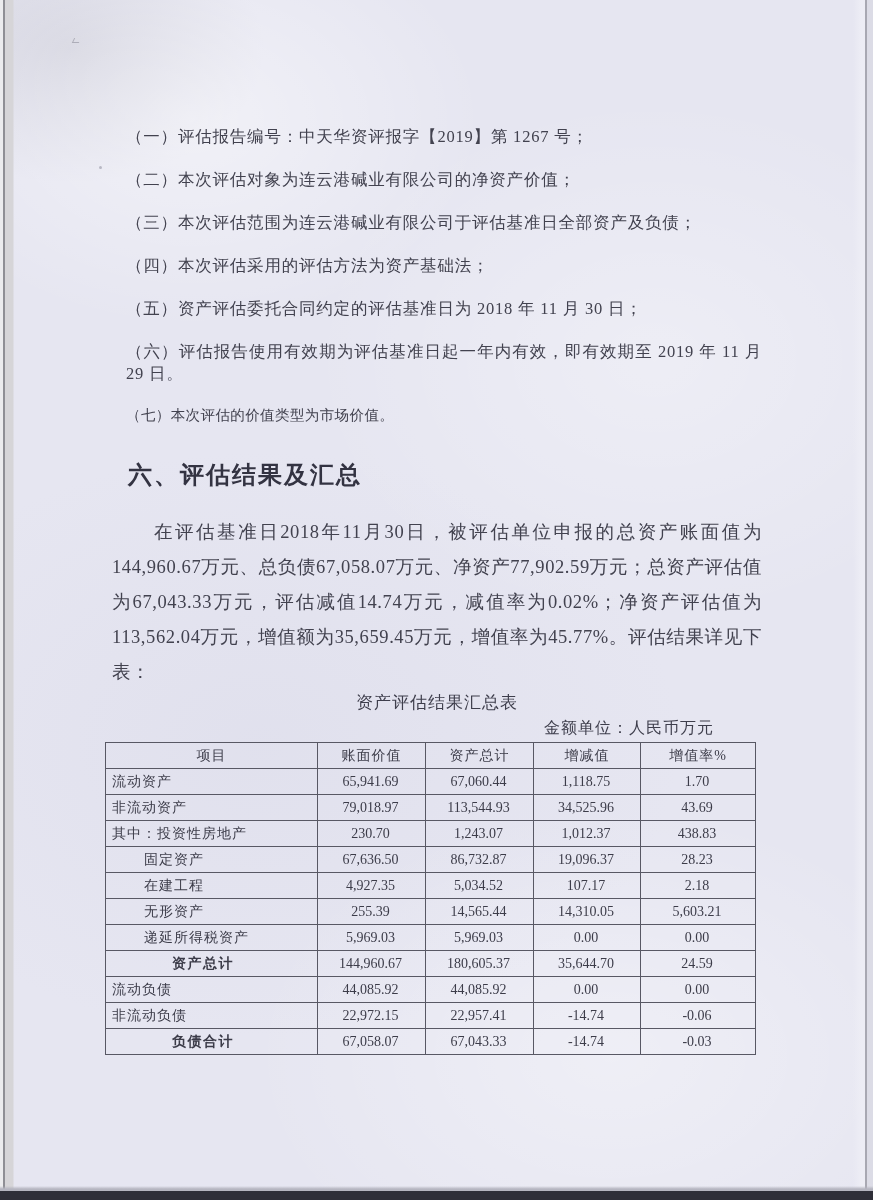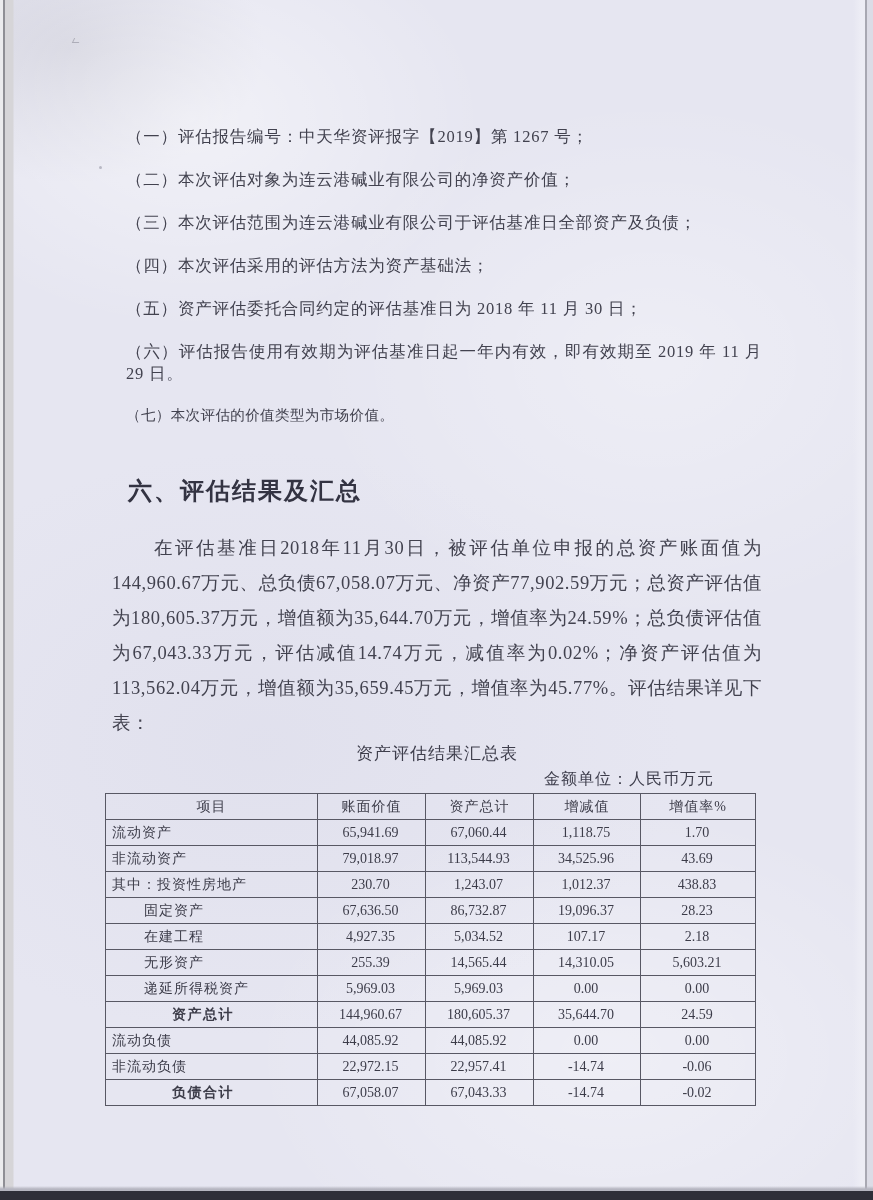--- a/index.html
+++ b/index.html
@@ -40,21 +40,21 @@
     position:absolute;left:112px;top:0;width:650px;
     padding-top:126px;
   }
   .item{
     font-size:16.5px;line-height:22px;letter-spacing:0.8px;
     margin:0 0 21px;padding-left:14px;text-align:justify;
   }
   .item.small{font-size:14.5px;line-height:19px;letter-spacing:0.4px;}
   .section-title{
     font-size:24px;font-weight:bold;letter-spacing:2px;color:#333342;
-    margin:50px 0 0;padding-left:16px;line-height:32px;
+    margin:34px 0 0;padding-left:16px;line-height:32px;
   }
   .para{margin-top:24px;}
   .pline{
     font-size:18.5px;line-height:35px;letter-spacing:0.6px;
     text-align:justify;text-align-last:justify;white-space:nowrap_off;
   }
   .pline.first{text-indent:42px;}
   .pline.last{text-align-last:left;}
   .table-title{
     font-size:17px;letter-spacing:1px;text-align:center;
@@ -98,21 +98,20 @@
     <p class="item">（四）本次评估采用的评估方法为资产基础法；</p>
     <p class="item">（五）资产评估委托合同约定的评估基准日为 2018 年 11 月 30 日；</p>
     <p class="item">（六）评估报告使用有效期为评估基准日起一年内有效，即有效期至 2019 年 11 月 29 日。</p>
     <p class="item small">（七）本次评估的价值类型为市场价值。</p>
 
     <h2 class="section-title">六、评估结果及汇总</h2>
 
     <div class="para">
       <div class="pline first">在评估基准日2018年11月30日，被评估单位申报的总资产账面值为</div>
       <div class="pline">144,960.67万元、总负债67,058.07万元、净资产77,902.59万元；总资产评估值</div>
-      <div class="pline">为180,605.37万元，增值额为35,644.70万元，增值率为24.59%；总负债评估值</div>
       <div class="pline">为67,043.33万元，评估减值14.74万元，减值率为0.02%；净资产评估值为</div>
       <div class="pline">113,562.04万元，增值额为35,659.45万元，增值率为45.77%。评估结果详见下</div>
       <div class="pline last">表：</div>
     </div>
 
     <div class="table-title">资产评估结果汇总表</div>
     <div class="unit-note">金额单位：人民币万元</div>
 
     <table class="sum">
       <colgroup>
@@ -200,19 +199,19 @@
           <td class="num">22,972.15</td>
           <td class="num">22,957.41</td>
           <td class="num">-14.74</td>
           <td class="num">-0.06</td>
         </tr>
         <tr class="total">
           <td class="lbl">负债合计</td>
           <td class="num">67,058.07</td>
           <td class="num">67,043.33</td>
           <td class="num">-14.74</td>
-          <td class="num">-0.02</td>
+          <td class="num">-0.03</td>
         </tr>
       </tbody>
     </table>
 
   </div>
 </div>
 
 </body></html>

